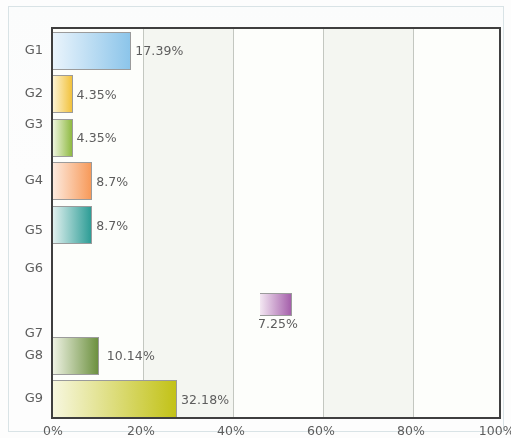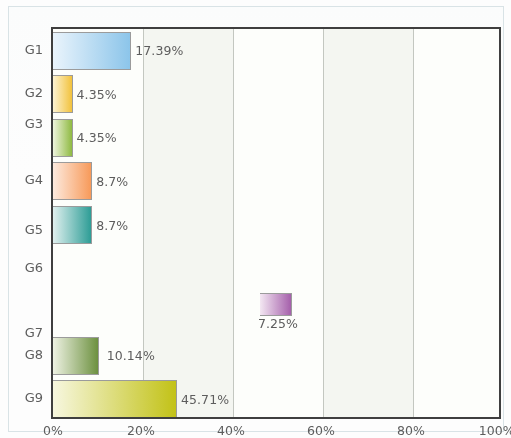--- a/index.html
+++ b/index.html
@@ -171,21 +171,21 @@
             <div class="row" style="top: 264.111px; height: 38px; flex-direction: column;">
               <div class="bar" title="G7 7.25%" style="width: 32.625px; background: linear-gradient(90deg, rgb(243, 231, 242) 0%, rgb(165, 96, 171) 100%);"></div>
               <span class="bar-label" style="color: rgb(93, 93, 93);">7.25%</span>
             </div>
             <div class="row" style="top: 307.667px; height: 38px;">
               <div class="bar" title="G8 10.14%" style="width: 45.63px; background: linear-gradient(90deg, rgb(238, 242, 227) 0%, rgb(109, 145, 64) 100%);"></div>
               <span class="bar-label" style="color: rgb(93, 93, 93); padding-left: 8px;">10.14%</span>
             </div>
             <div class="row" style="top: 351.222px; height: 38px;">
               <div class="bar" title="G9 27.54%" style="width: 123.93px; background: linear-gradient(90deg, rgb(247, 247, 223) 0%, rgb(194, 194, 23) 100%);"></div>
-              <span class="bar-label" style="color: rgb(93, 93, 93);">45.71%</span>
+              <span class="bar-label" style="color: rgb(93, 93, 93);">32.18%</span>
             </div>
           </div>
       </div>
     </div>
 
     <div class="ylabels" id="ylabels">
         <div class="ylabel" style="top: 21.7778px; color: rgb(93, 93, 93);">G1</div>
         <div class="ylabel" style="top: 65.3333px; color: rgb(93, 93, 93);">G2</div>
         <div class="ylabel" style="top: 96px; color: rgb(93, 93, 93);">G3</div>
         <div class="ylabel" style="top: 152.444px; color: rgb(93, 93, 93);">G4</div>

